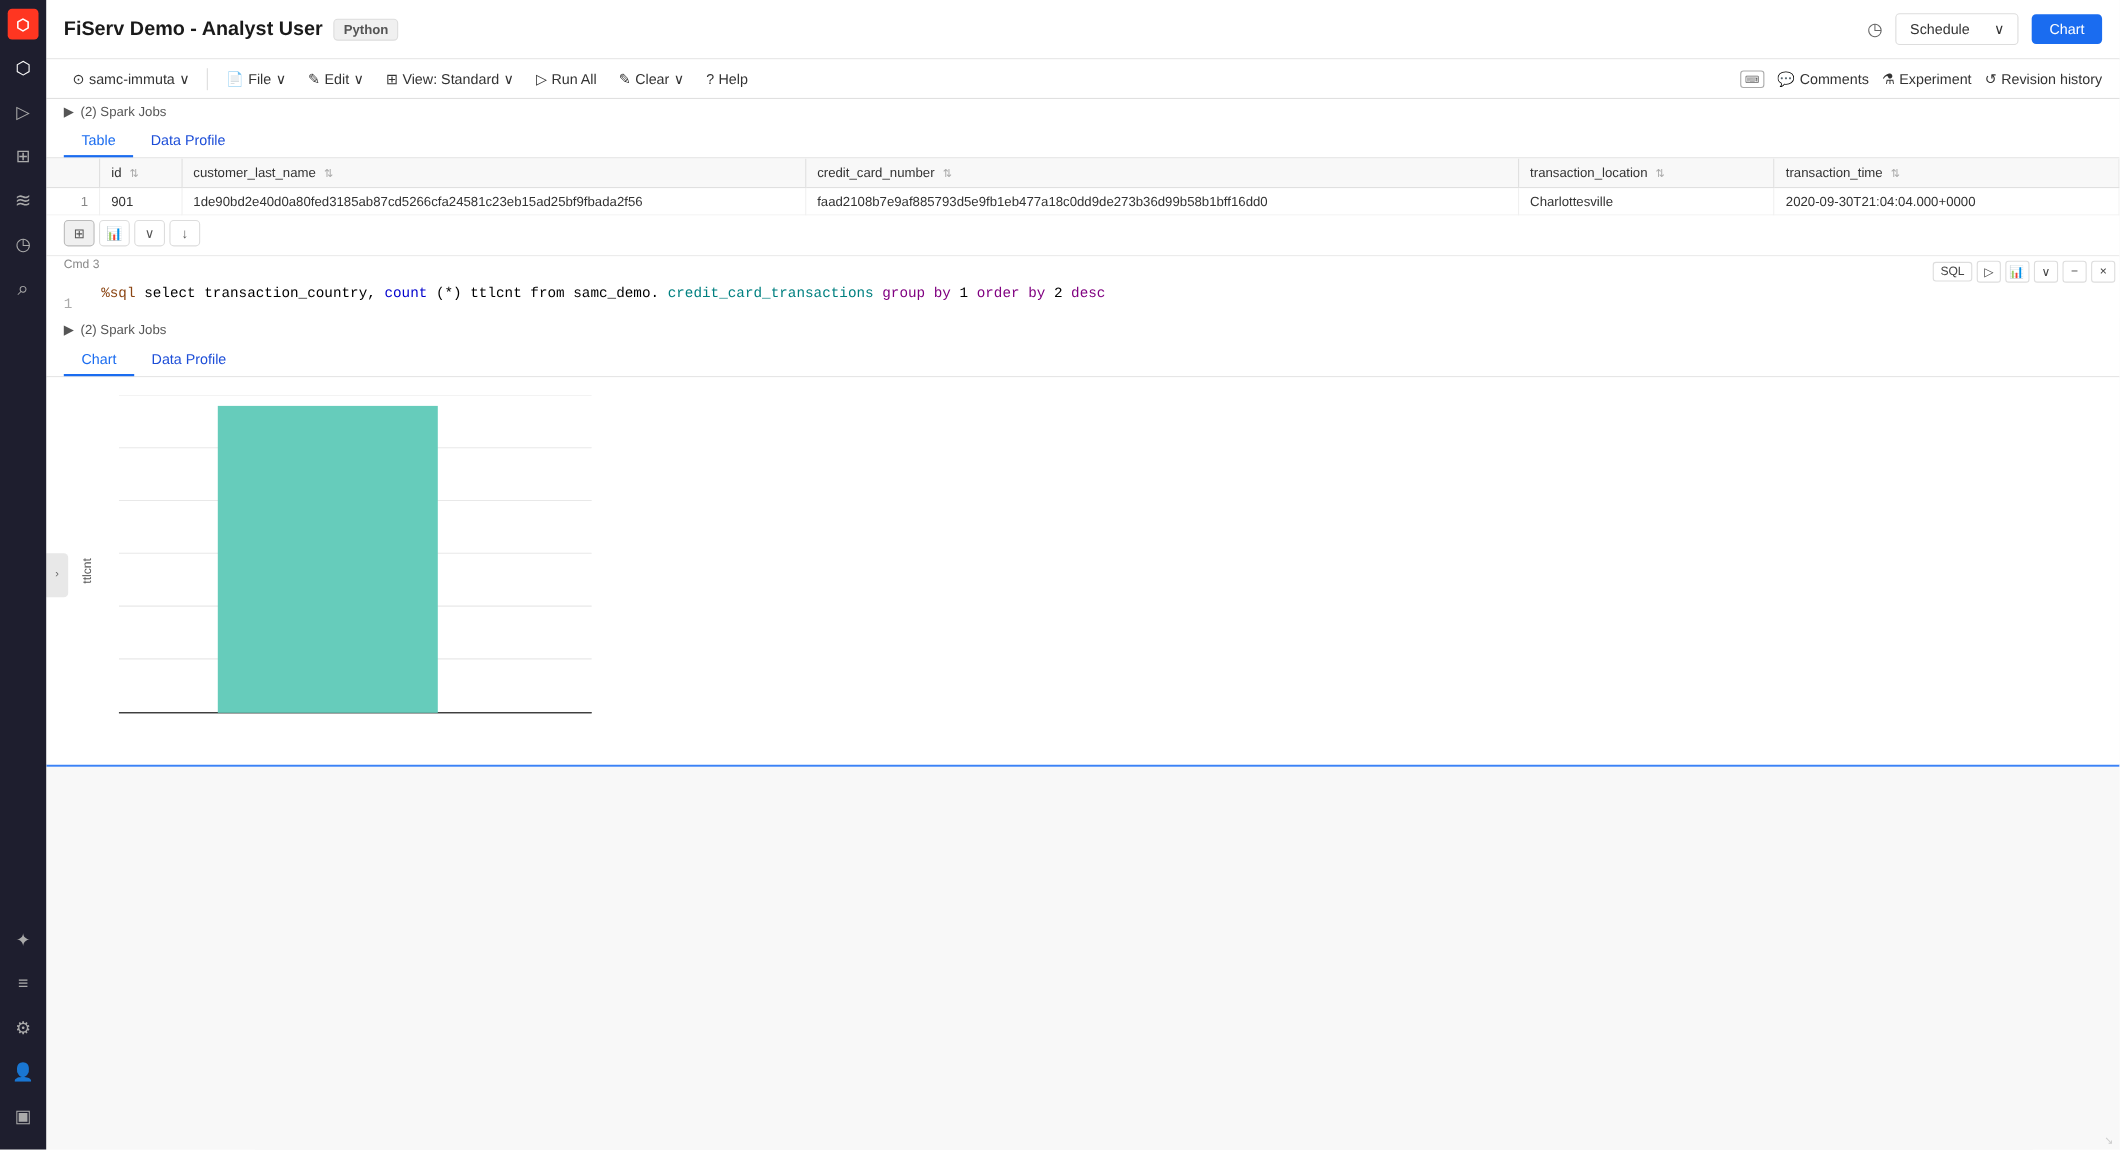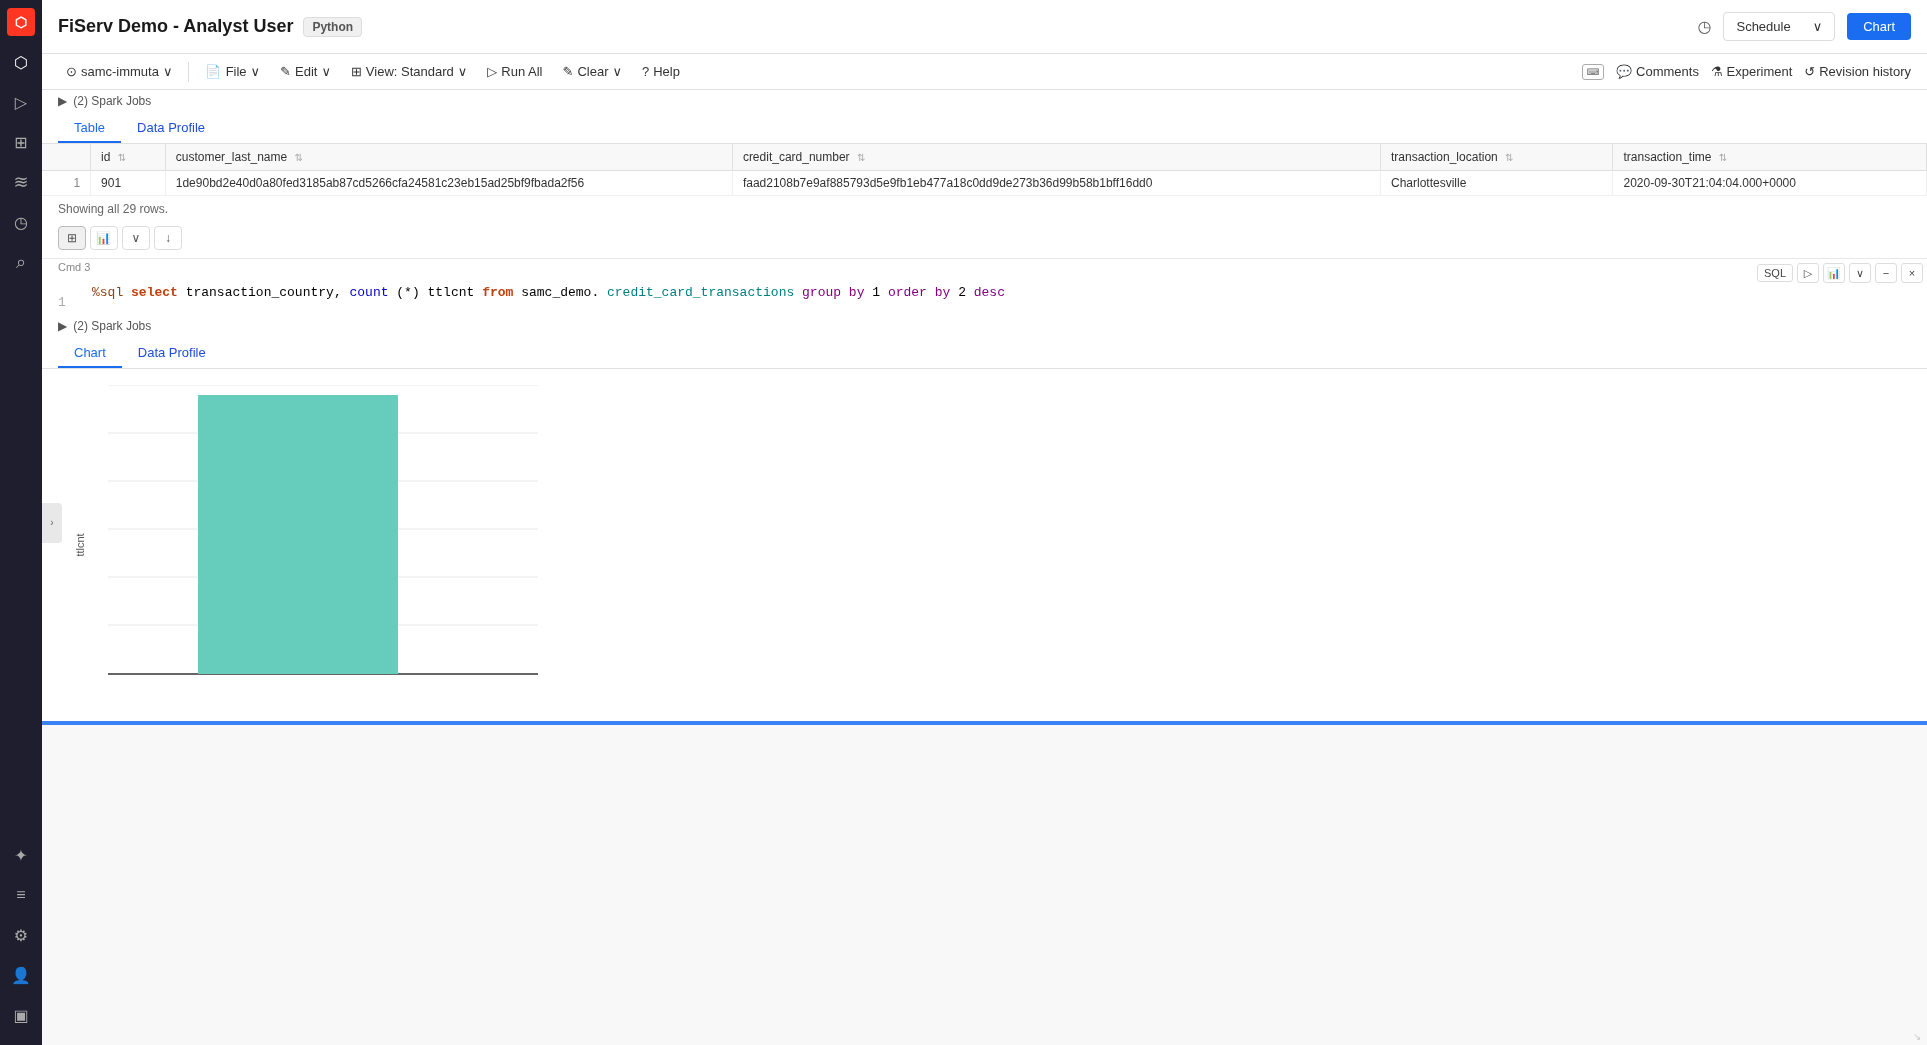--- a/index.html
+++ b/index.html
@@ -290,21 +290,21 @@
     }
     .cmd-label {
       padding: 2px 16px;
       font-size: 11px;
       color: #888;
     }
 
     
     .code-cell {
       background: #fff;
-      border-bottom: 4px solid #3b82f6;
+      border-bottom: 2px solid #3b82f6;
       position: relative;
     }
     .cell-btn {
       padding: 2px 6px;
       border: 1px solid #ddd;
       border-radius: 3px;
       background: #fff;
       font-size: 11px;
       cursor: pointer;
       color: #444;
@@ -336,21 +336,21 @@
       position: absolute;
       left: 16px;
       color: #aaa;
       font-family: 'Courier New', monospace;
       font-size: 13px;
       padding-top: 10px;
     }
 
     
     .kw-magic { color: #8b4513; }
-    .kw-sql { color: #c2410c; font-weight: bold; }
+    .kw-sql { color: #000000; font-weight: normal; }
     .kw-blue { color: #0000cd; }
     .kw-purple { color: #800080; }
     .kw-teal { color: #008080; }
 
     
     .chart-container {
       padding: 16px;
       background: #fff;
     }
     .chart-area {
@@ -506,21 +506,20 @@
               <td>901</td>
               <td style="max-width:350px;overflow:hidden;text-overflow:ellipsis;">1de90bd2e40d0a80fed3185ab87cd5266cfa24581c23eb15ad25bf9fbada2f56</td>
               <td style="max-width:400px;overflow:hidden;text-overflow:ellipsis;">faad2108b7e9af885793d5e9fb1eb477a18c0dd9de273b36d99b58b1bff16dd0</td>
               <td>Charlottesville</td>
               <td>2020-09-30T21:04:04.000+0000</td>
             </tr>
           </tbody>
         </table>
       </div>
 
-      <div class="row-count-info">Showing all 29 rows.</div>
 
       <div class="table-actions">
         <div class="table-action-btn active">⊞</div>
         <div class="table-action-btn">📊</div>
         <div class="table-action-btn">∨</div>
         <div class="table-action-btn">↓</div>
       </div>
 
       <div class="resize-handle">↘</div>
 

